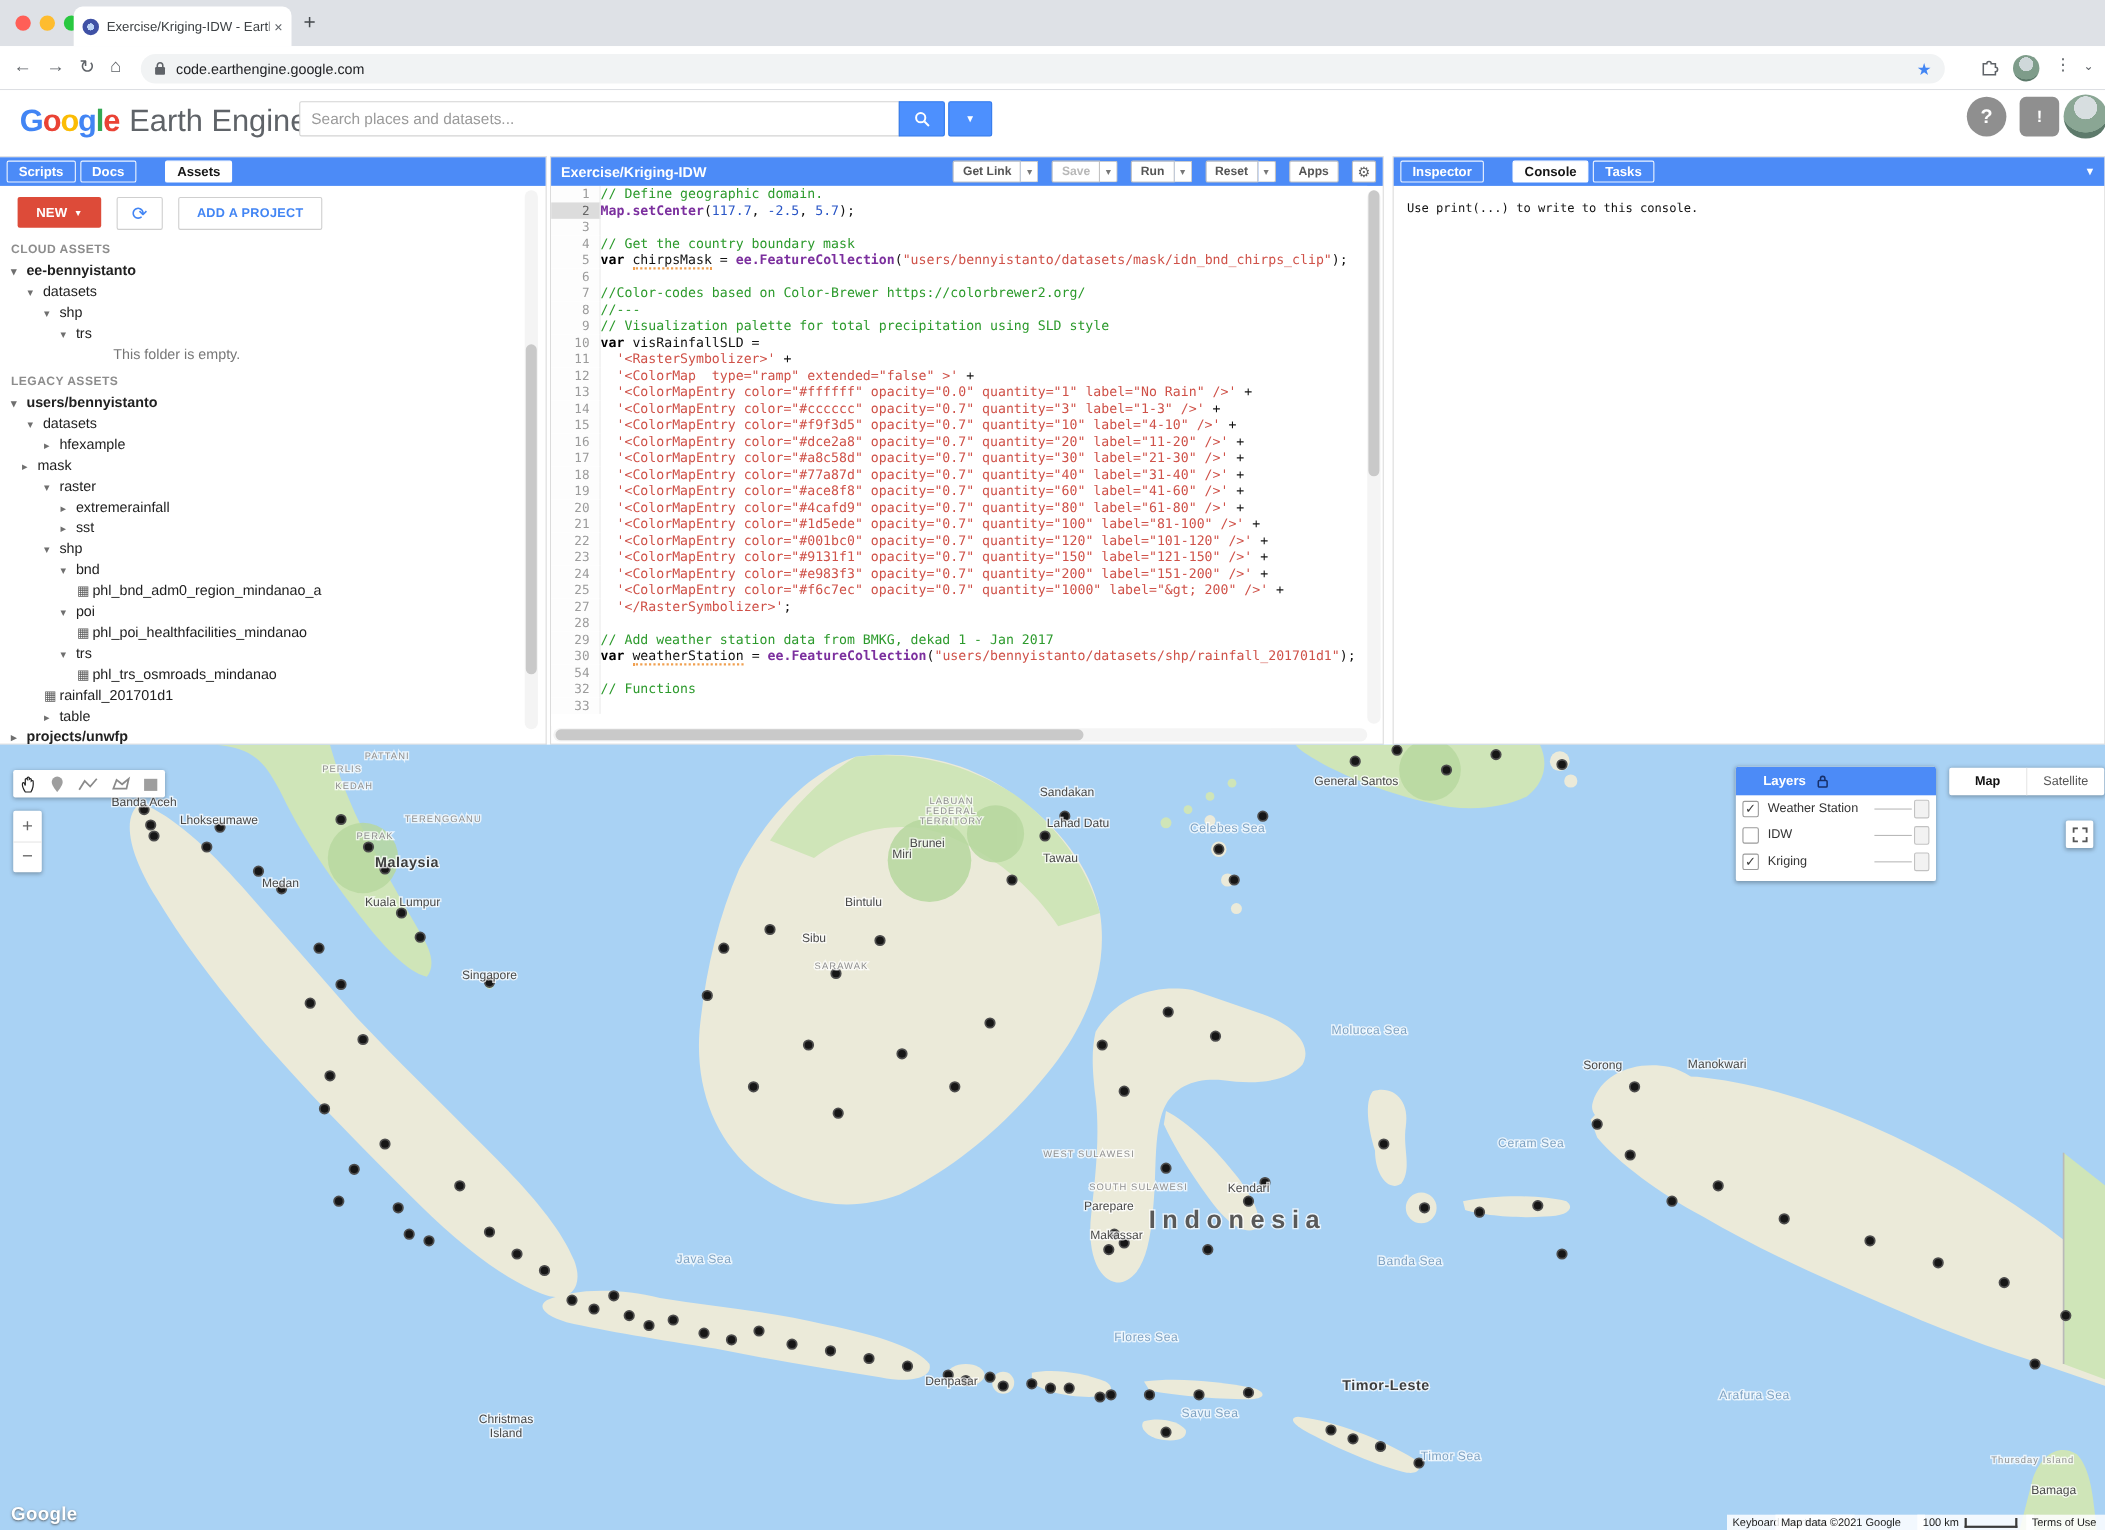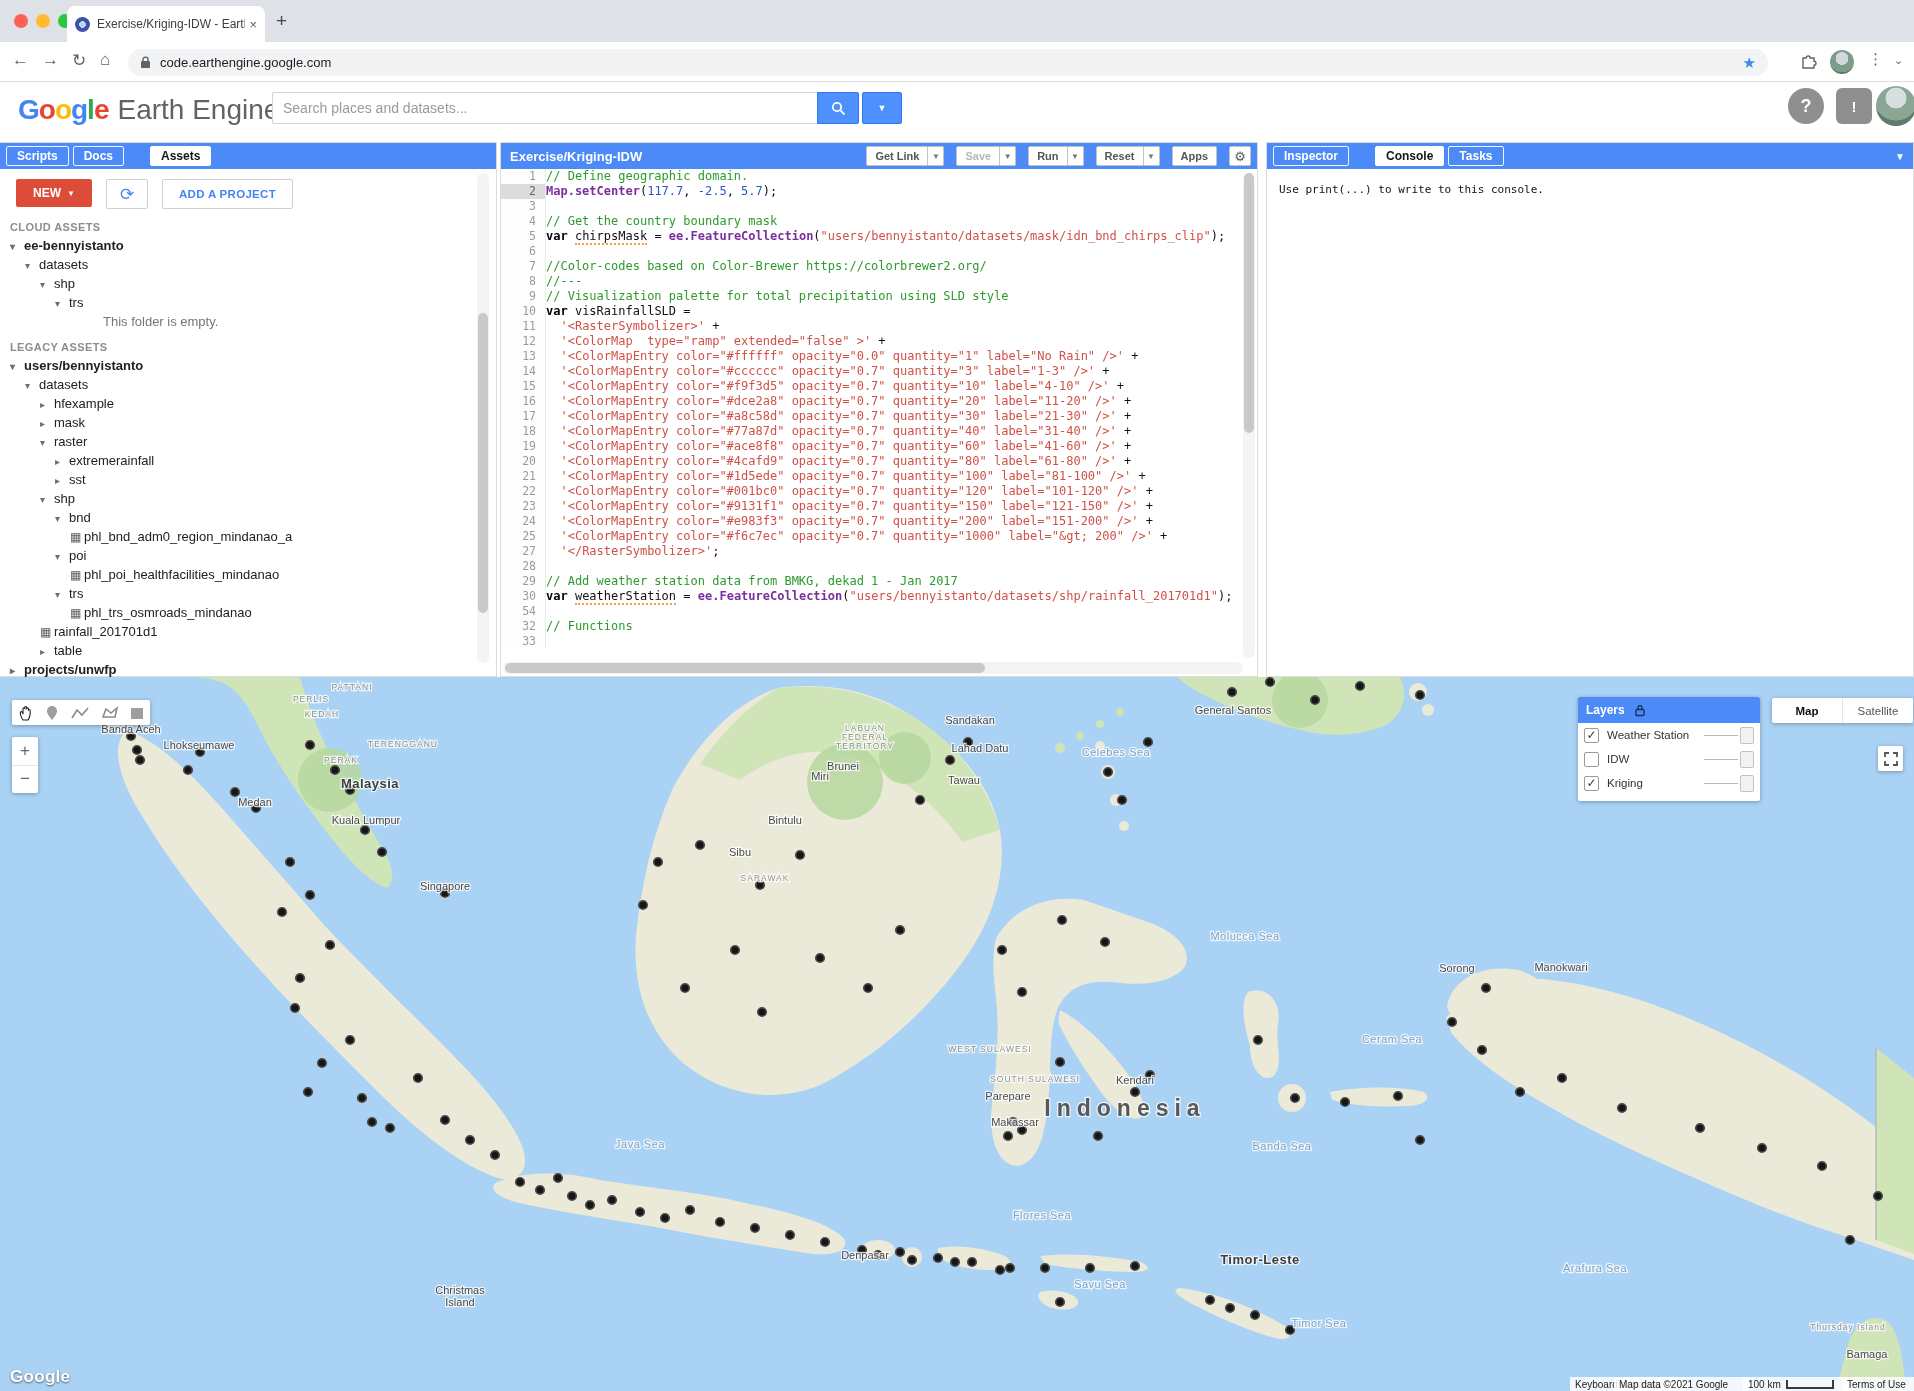--- a/index.html
+++ b/index.html
@@ -82,21 +82,21 @@
   .collapsechev{margin-left:auto;margin-right:8px;color:#fff;font-size:10px;}
   
   #map{position:absolute;left:0;top:677px;width:1914px;height:714px;background:#a9d2f4;}
   #mapsvg{position:absolute;left:0;top:0;}
   .movl{position:absolute;background:#fff;border-radius:2px;box-shadow:0 1px 4px rgba(0,0,0,.3);}
   #drawtools{left:12px;top:23px;width:138px;height:25px;display:flex;align-items:center;justify-content:space-around;}
   #zoomctl{left:12px;top:60px;width:26px;height:56px;display:flex;flex-direction:column;}
   #zoomctl div{flex:1;display:flex;align-items:center;justify-content:center;font-size:17px;color:#666;}
   #zoomctl div:first-child{border-bottom:1px solid #e6e6e6;}
   #layers{left:1578px;top:20px;width:182px;height:104px;overflow:hidden;}
-  #layershdr{height:26px;background:#4c8bf7;display:flex;align-items:center;padding:0 8px;color:#fff;font-weight:bold;font-size:12px;}
+  #layershdr{height:26px;background:#4c8bf7;display:flex;align-items:center;padding:0 25px;color:#fff;font-weight:bold;font-size:12px;}
   .lrow{height:24px;display:flex;align-items:center;padding:0 6px;}
   .cb{width:13px;height:13px;border:1px solid #9a9a9a;border-radius:2px;background:#fff;font-size:12px;line-height:12px;
     color:#3c3c3c;text-align:center;flex:0 0 13px;}
   .lname{font-size:11.5px;color:#333;margin-left:8px;flex:1;white-space:nowrap;}
   .sline{width:34px;height:1px;background:#b9b9b9;}
   .shandle{width:12px;height:15px;background:#f2f2f2;border:1px solid #c2c2c2;border-radius:2px;margin-left:2px;}
   #mapsat{left:1772px;top:21px;width:141px;height:25px;display:flex;}
   #mapsat div{flex:1;display:flex;align-items:center;justify-content:center;font-size:11.5px;}
   #fsbtn{left:1878px;top:69px;width:25px;height:25px;display:flex;align-items:center;justify-content:center;}
   .attr{position:absolute;bottom:0;height:14px;background:rgba(255,255,255,.85);font-size:10px;color:#1a1a1a;
@@ -175,21 +175,21 @@
       <div class="secthdr">CLOUD ASSETS</div>
       <div class="tree-row b" style="padding-left: 10px;"><span class="tw">▾</span><span>ee-bennyistanto</span></div>
       <div class="tree-row" style="padding-left: 25px;"><span class="tw">▾</span><span>datasets</span></div>
       <div class="tree-row" style="padding-left: 40px;"><span class="tw">▾</span><span>shp</span></div>
       <div class="tree-row" style="padding-left: 55px;"><span class="tw">▾</span><span>trs</span></div>
       <div class="tree-row muted" style="padding-left: 89px;"><span class="tw"></span><span>This folder is empty.</span></div>
       <div class="secthdr">LEGACY ASSETS</div>
       <div class="tree-row b" style="padding-left: 10px;"><span class="tw">▾</span><span>users/bennyistanto</span></div>
       <div class="tree-row" style="padding-left: 25px;"><span class="tw">▾</span><span>datasets</span></div>
       <div class="tree-row" style="padding-left: 40px;"><span class="tw">▸</span><span>hfexample</span></div>
-      <div class="tree-row" style="padding-left: 40px;"><span class="tw">▸</span><span>mask</span></div>
+      <div class="tree-row" style="padding-left: 20px;"><span class="tw">▸</span><span>mask</span></div>
       <div class="tree-row" style="padding-left: 40px;"><span class="tw">▾</span><span>raster</span></div>
       <div class="tree-row" style="padding-left: 55px;"><span class="tw">▸</span><span>extremerainfall</span></div>
       <div class="tree-row" style="padding-left: 55px;"><span class="tw">▸</span><span>sst</span></div>
       <div class="tree-row" style="padding-left: 40px;"><span class="tw">▾</span><span>shp</span></div>
       <div class="tree-row" style="padding-left: 55px;"><span class="tw">▾</span><span>bnd</span></div>
       <div class="tree-row" style="padding-left: 70px;"><span class="tw ti">▦</span><span>phl_bnd_adm0_region_mindanao_a</span></div>
       <div class="tree-row" style="padding-left: 55px;"><span class="tw">▾</span><span>poi</span></div>
       <div class="tree-row" style="padding-left: 70px;"><span class="tw ti">▦</span><span>phl_poi_healthfacilities_mindanao</span></div>
       <div class="tree-row" style="padding-left: 55px;"><span class="tw">▾</span><span>trs</span></div>
       <div class="tree-row" style="padding-left: 70px;"><span class="tw ti">▦</span><span>phl_trs_osmroads_mindanao</span></div>

